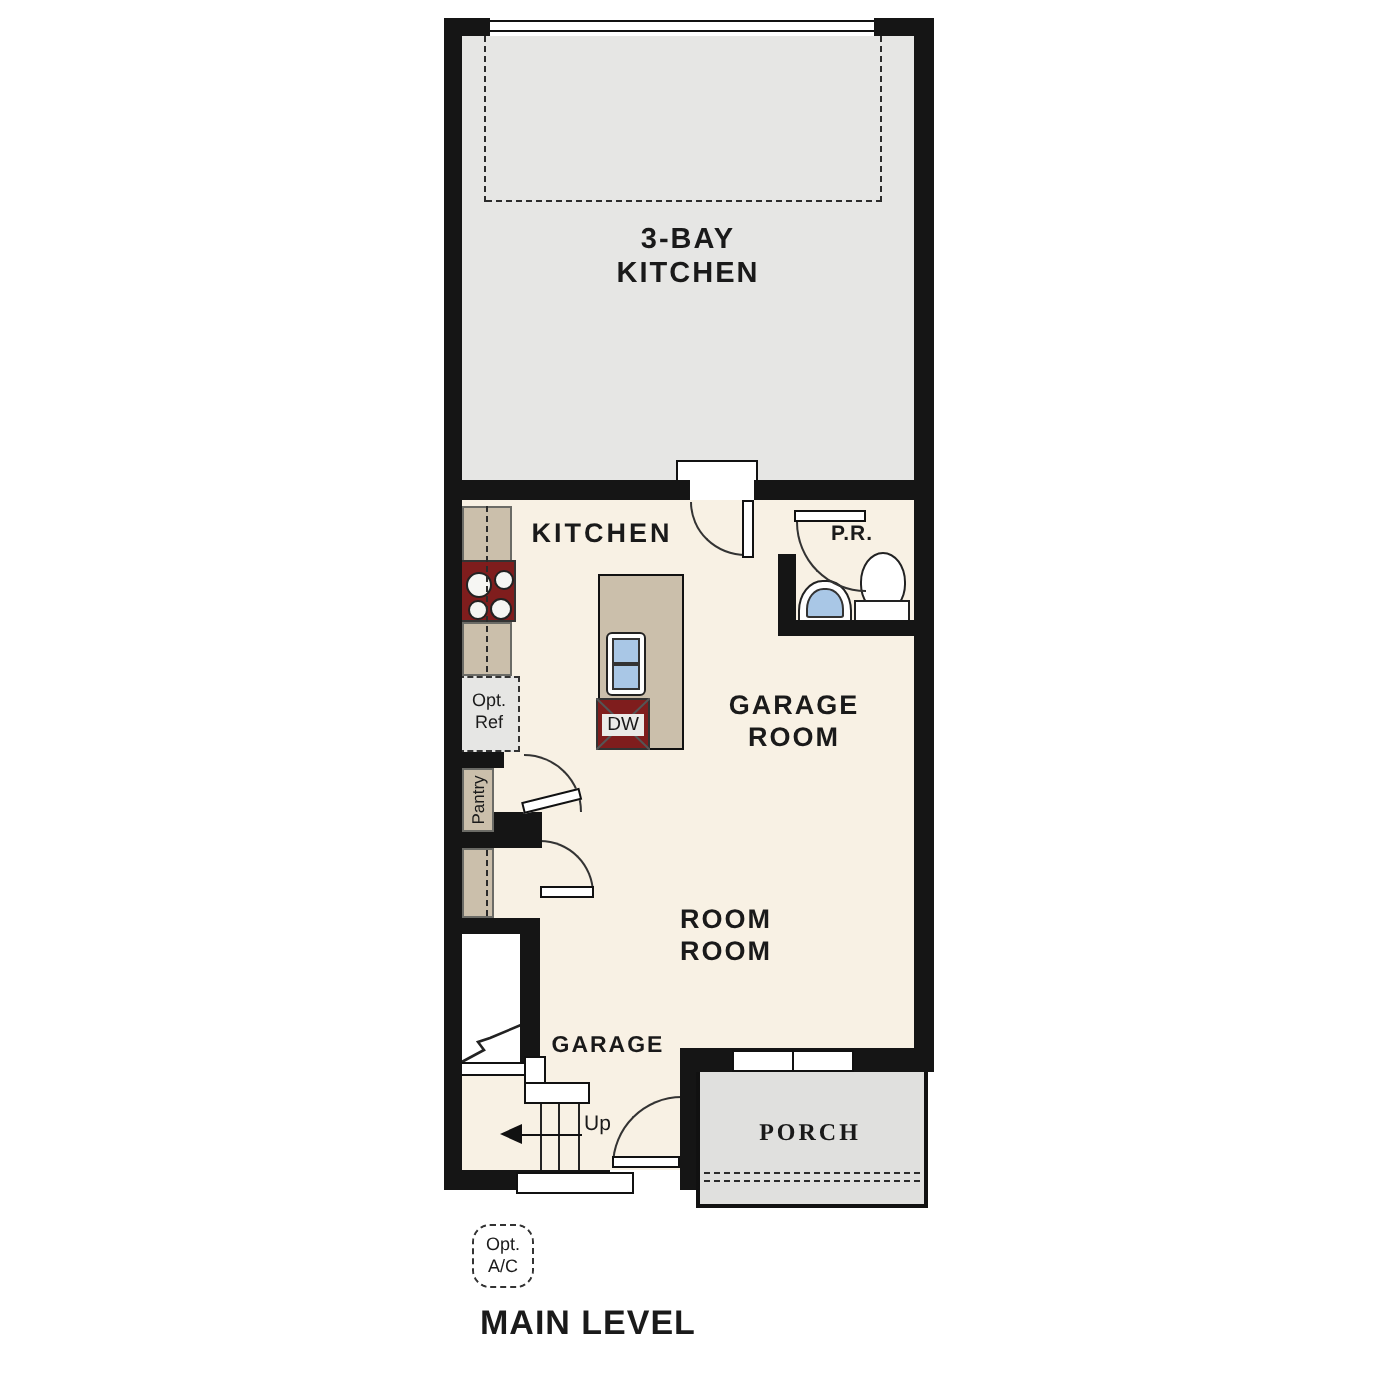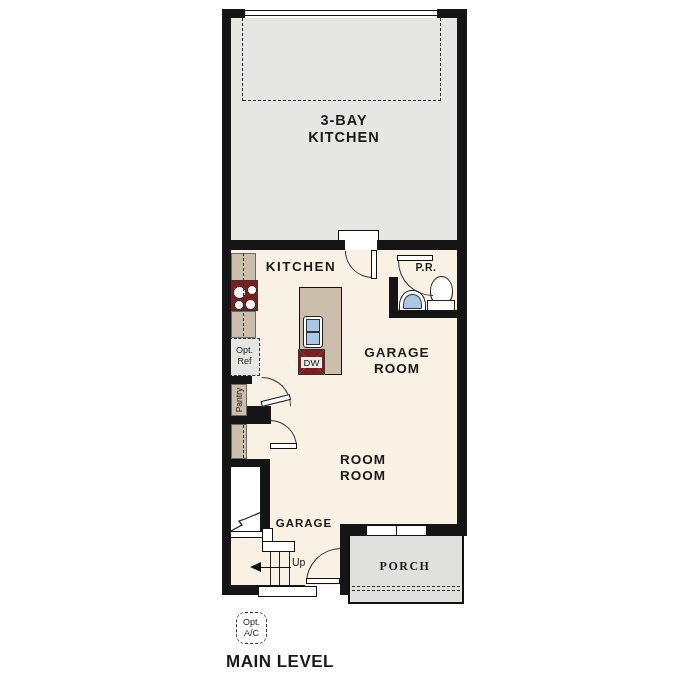--- a/index.html
+++ b/index.html
@@ -136,15 +136,15 @@
     <div style="position:absolute;left:29px;top:0;width:1.2px;height:100%;background:#111;"></div>
   </div>
   <div class="abs dashh" style="left:352px;top:586px;width:108px;height:2px;z-index:6;"></div>
   <div class="abs dashh" style="left:352px;top:590px;width:108px;height:2px;z-index:6;"></div>
   <div class="abs lbl" style="left:365px;top:560px;width:80px;font-size:12px;letter-spacing:1.5px;font-family:Liberation Serif, serif;">PORCH</div>
 
   <div class="abs" style="left:236px;top:612px;width:31px;height:32px;border:1.5px dashed #333;border-radius:9px;background:#fff;z-index:5;font-size:9px;text-align:center;line-height:1.25;padding-top:4px;box-sizing:border-box;">
     <div>Opt.</div>
     <div>A/C</div>
   </div>
-  <div class="abs" style="left:226px;top:652px;font-size:17px;font-weight:bold;letter-spacing:0.5px;z-index:20;">MAIN LEVEL</div>
+  <div class="abs" style="left:240px;top:652px;font-size:17px;font-weight:bold;letter-spacing:0.5px;z-index:20;">MAIN LEVEL</div>
 
 </div>
 
 </body></html>

